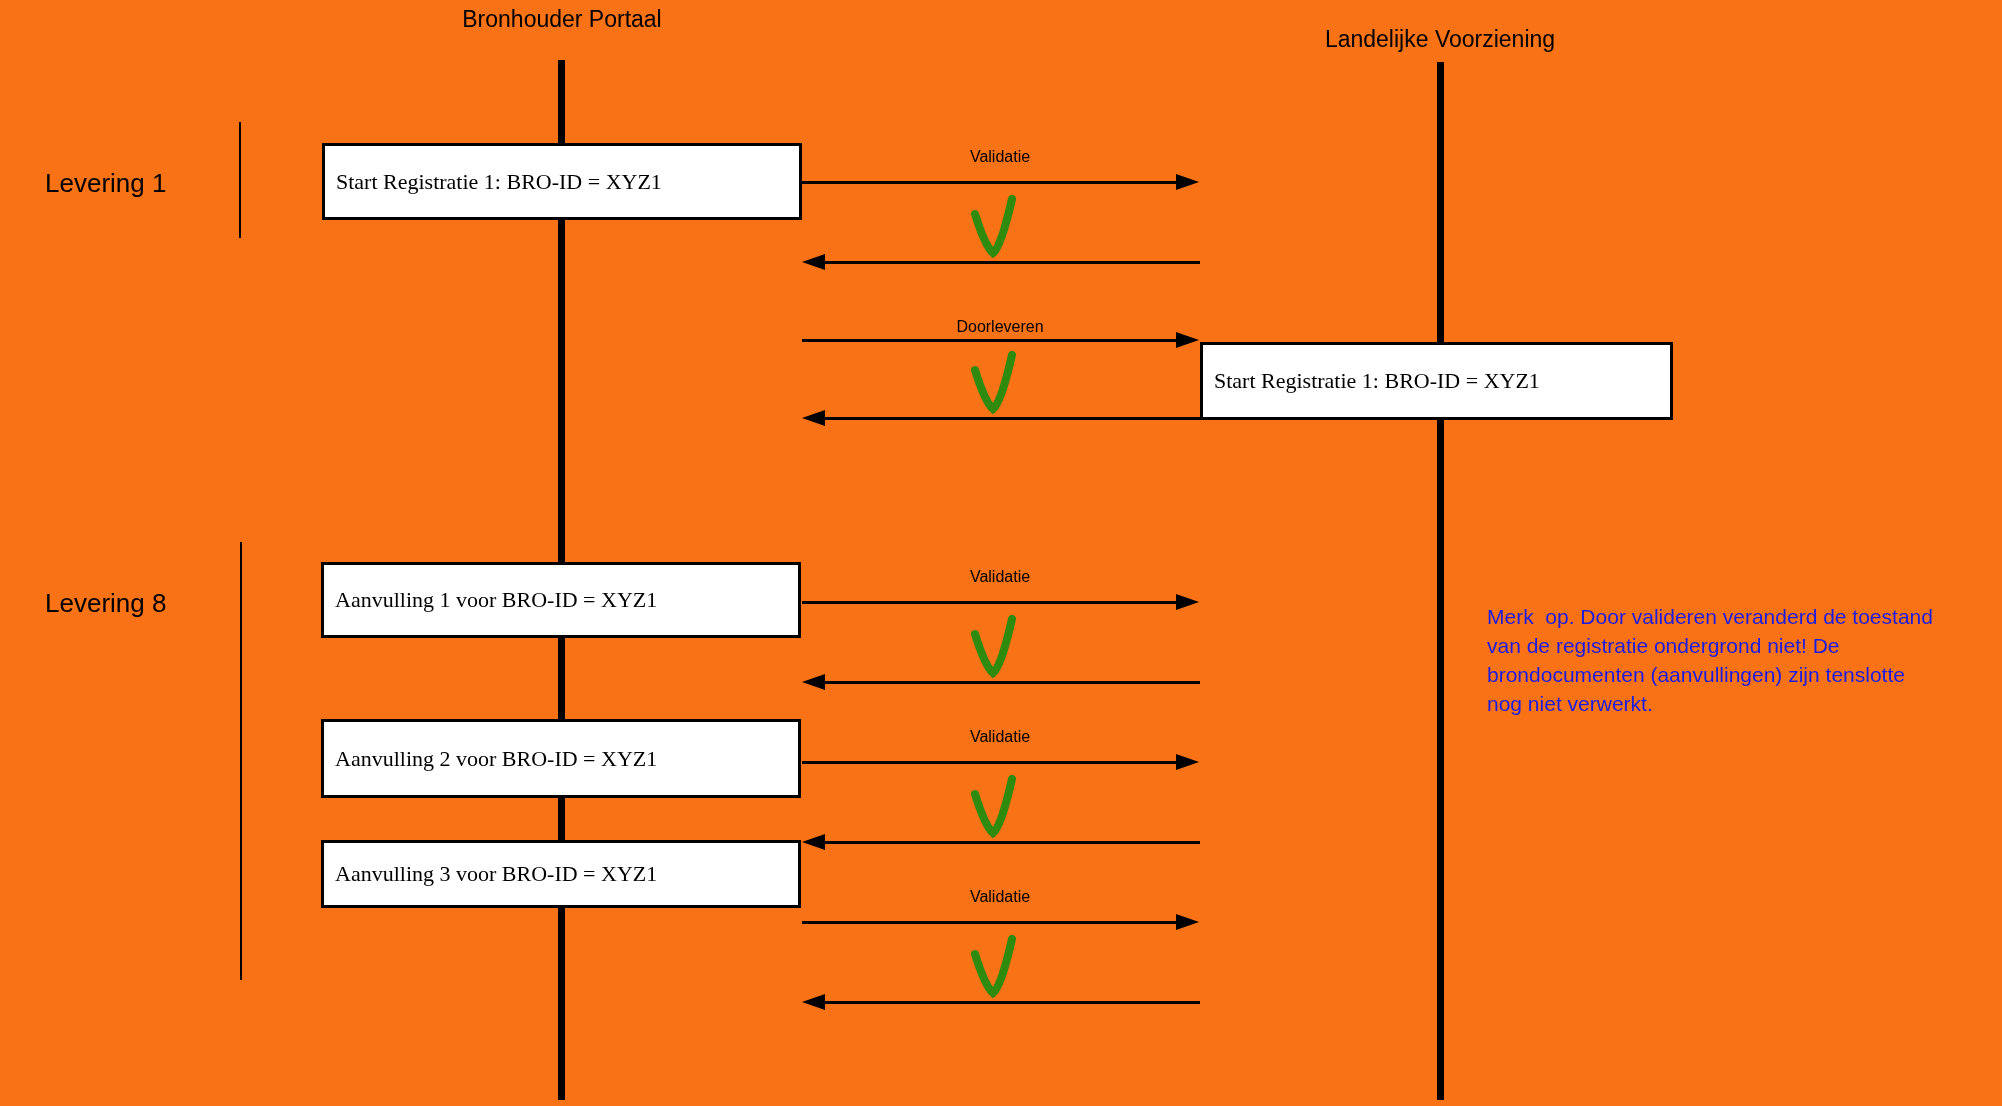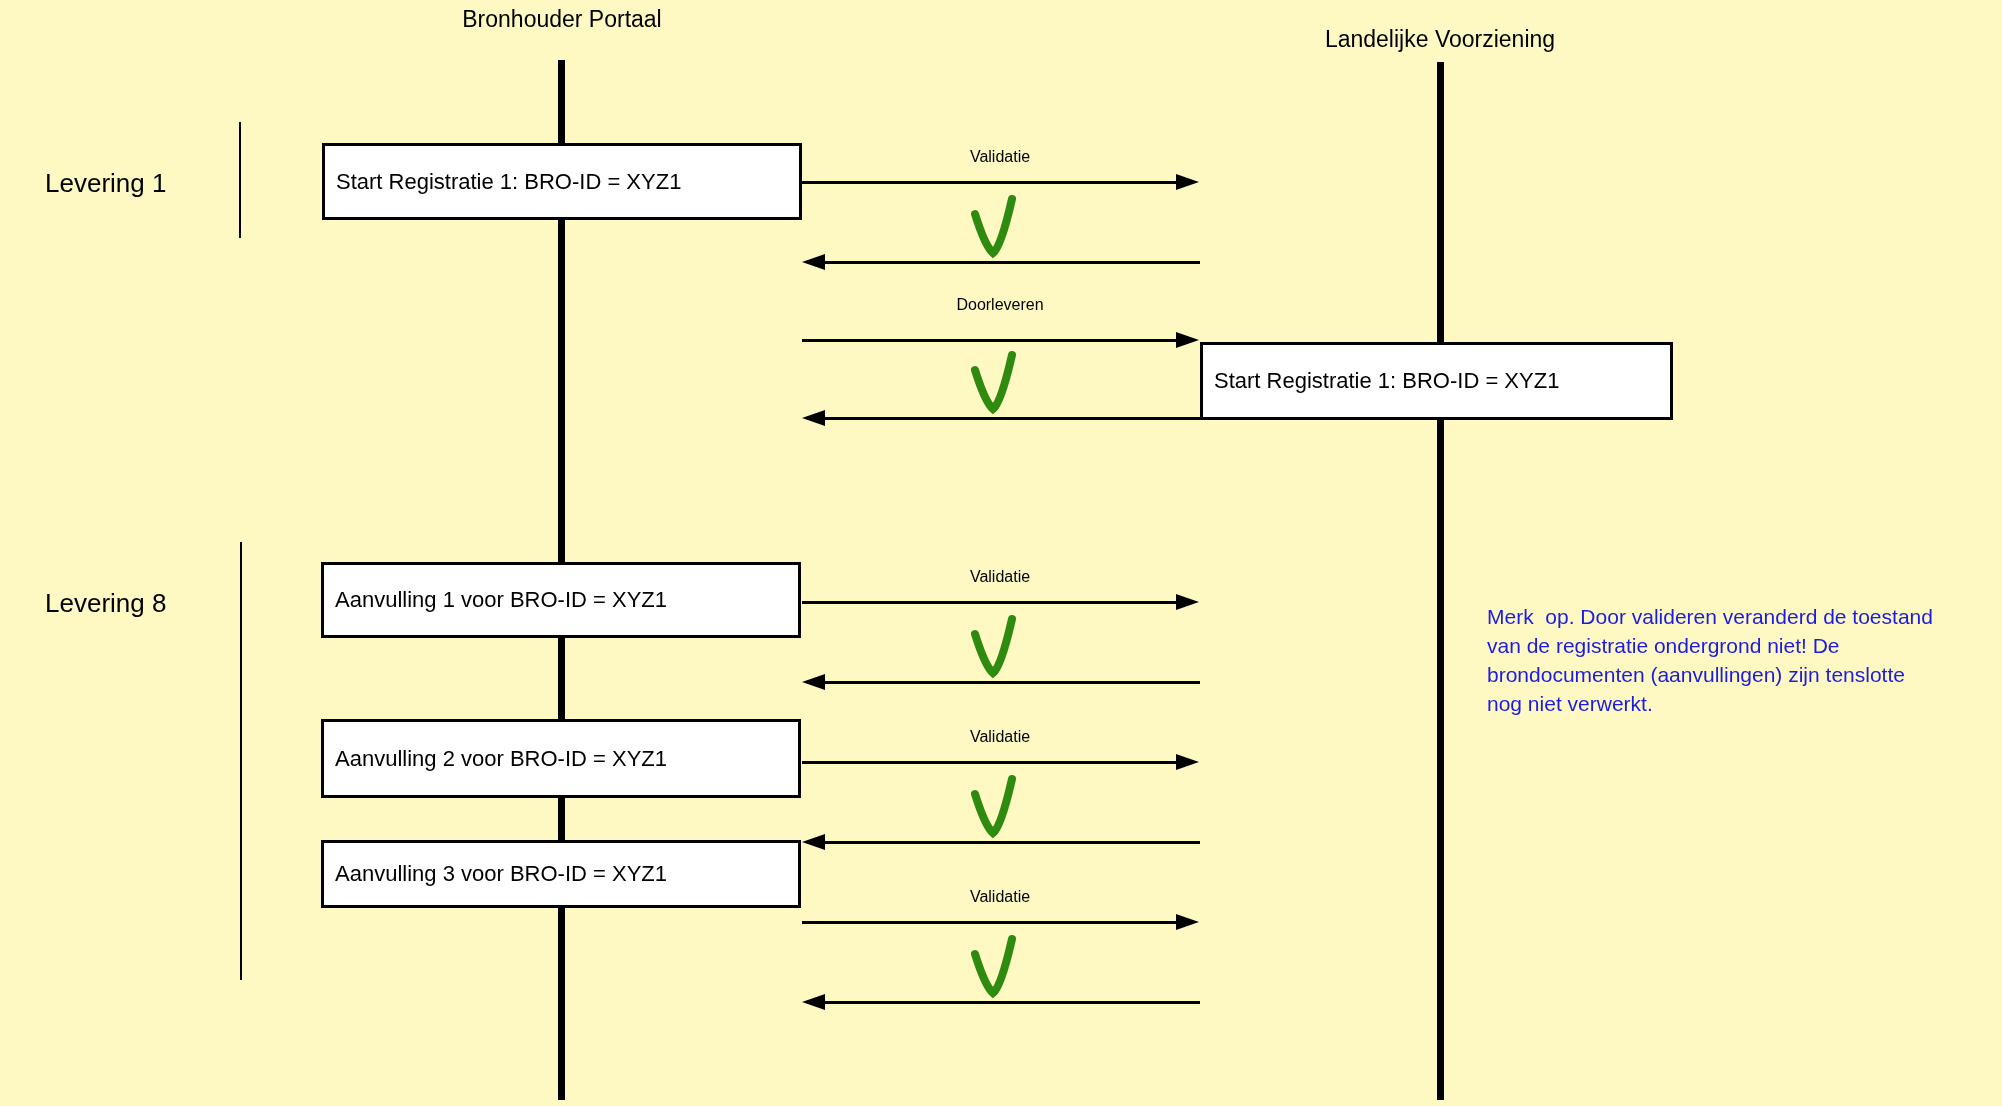--- a/index.html
+++ b/index.html
@@ -1,26 +1,26 @@
 <!DOCTYPE html>
 <html><head>
 <meta charset="utf-8">
 <style>
   html,body{margin:0;padding:0;background:#ffffff;}
   .canvas{
-    position:relative;width:2002px;height:1106px;background:#fef9c3;overflow:hidden;
+    position:relative;width:2002px;height:1106px;background:#f97316;overflow:hidden;
     font-family:"Liberation Sans", sans-serif;color:#000;
   }
   .lane-header{position:absolute;transform:translateX(-50%);font-size:23px;white-space:nowrap;}
   .lifeline{position:absolute;width:7px;background:#000;}
   .group-label{position:absolute;font-size:26px;white-space:nowrap;}
   .group-bracket{position:absolute;width:2px;background:#000;}
   .node{
     position:absolute;background:#fff;border:3px solid #000;box-sizing:border-box;
-    display:flex;align-items:center;padding-left:11px;font-size:22px;white-space:nowrap;z-index:3;
+    display:flex;align-items:center;padding-left:11px;font-size:22px;white-space:nowrap;z-index:3;font-family:Liberation Serif, serif;
   }
   .msg-label{position:absolute;left:802px;width:396px;text-align:center;font-size:16px;z-index:2;}
   .arrow-line{position:absolute;height:3px;background:#000;z-index:2;}
   .head-right{
     position:absolute;width:0;height:0;z-index:2;
     border-left:23px solid #000;border-top:8px solid transparent;border-bottom:8px solid transparent;
   }
   .head-left{
     position:absolute;width:0;height:0;z-index:2;
     border-right:23px solid #000;border-top:8px solid transparent;border-bottom:8px solid transparent;
@@ -66,21 +66,21 @@
 
   <div class="msg-label" style="top:148px;">Validatie</div>
   <div class="arrow-line" style="left:802px;top:181px;width:378px;"></div>
   <div class="head-right" style="left:1176px;top:174px;"></div>
   <svg class="check" style="top: 194px; color: rgb(47, 139, 16);" viewBox="0 0 56 70">
     <path d="M9,20 Q19,52 27,59 Q35,53 46,5" fill="none" stroke="currentColor" stroke-width="8" stroke-linecap="round"></path>
   </svg>
   <div class="arrow-line" style="left:824px;top:261px;width:376px;"></div>
   <div class="head-left" style="left:802px;top:254px;"></div>
 
-  <div class="msg-label" style="top:296px;">Doorleveren</div>
+  <div class="msg-label" style="top:318px;">Doorleveren</div>
   <div class="arrow-line" style="left:802px;top:339px;width:378px;"></div>
   <div class="head-right" style="left:1176px;top:332px;"></div>
   <svg class="check" style="top: 350px; color: rgb(47, 139, 16);" viewBox="0 0 56 70">
     <path d="M9,20 Q19,52 27,59 Q35,53 46,5" fill="none" stroke="currentColor" stroke-width="8" stroke-linecap="round"></path>
   </svg>
   <div class="arrow-line" style="left:824px;top:417px;width:376px;"></div>
   <div class="head-left" style="left:802px;top:410px;"></div>
 
   <div class="msg-label" style="top:568px;">Validatie</div>
   <div class="arrow-line" style="left:802px;top:601px;width:378px;"></div>

